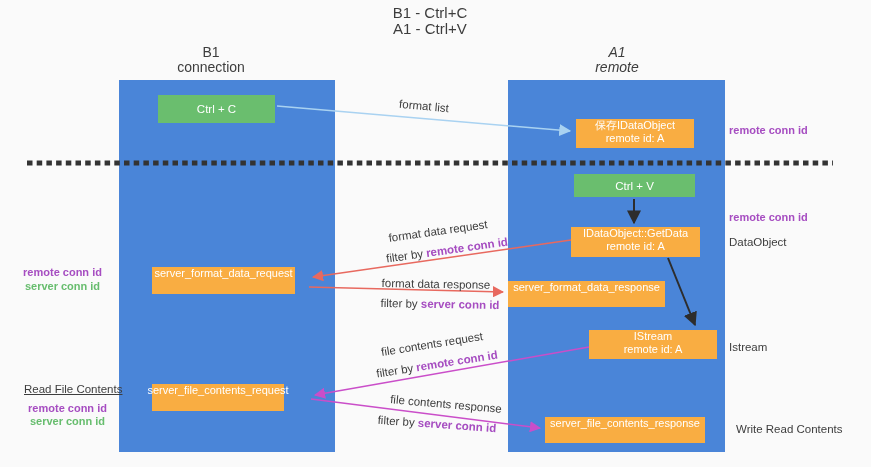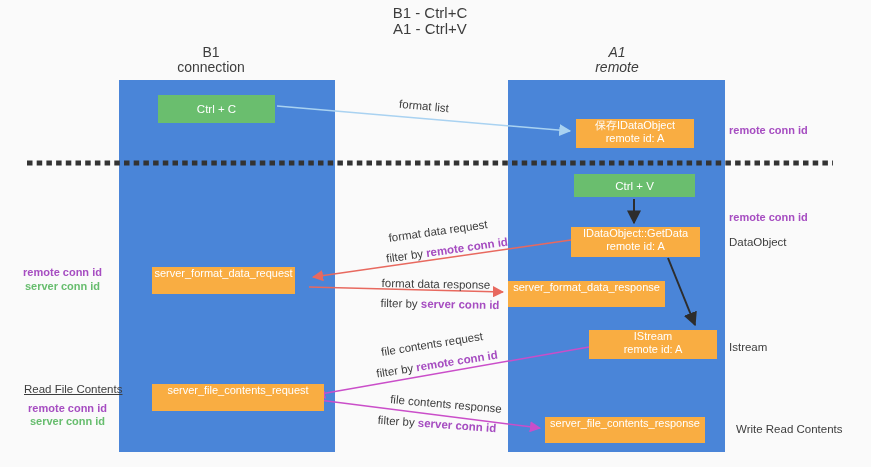--- a/index.html
+++ b/index.html
@@ -93,21 +93,21 @@
   <div class="node" style="left:152px;top:267px;width:143px;height:27px;">
     <span>server_format_data_request</span>
   </div>
   <div class="node" style="left:508px;top:281px;width:157px;height:26px;">
     <span>server_format_data_response</span>
   </div>
   <div class="node" style="left:589px;top:330px;width:128px;height:29px;">
     <span>IStream</span>
     <span>remote id: A</span>
   </div>
-  <div class="node" style="left:152px;top:384px;width:172px;height:27px;">
+  <div class="node" style="left:152px;top:384px;width:132px;height:27px;">
     <span>server_file_contents_request</span>
   </div>
   <div class="node" style="left:545px;top:417px;width:160px;height:26px;">
     <span>server_file_contents_response</span>
   </div>
 
   <div class="flow" style="left:424px;top:106px;transform:translate(-50%,-50%) rotate(5deg);">
     <span>format list</span>
   </div>
 

